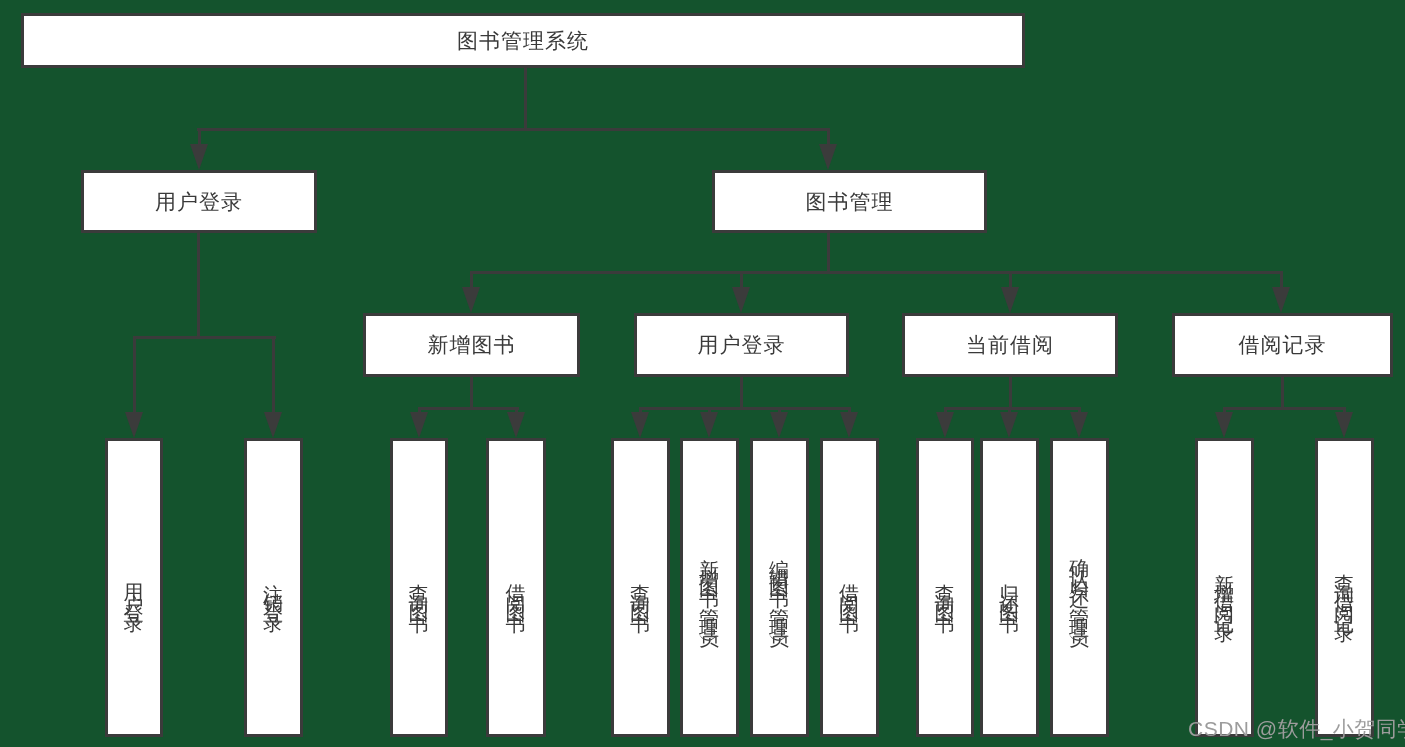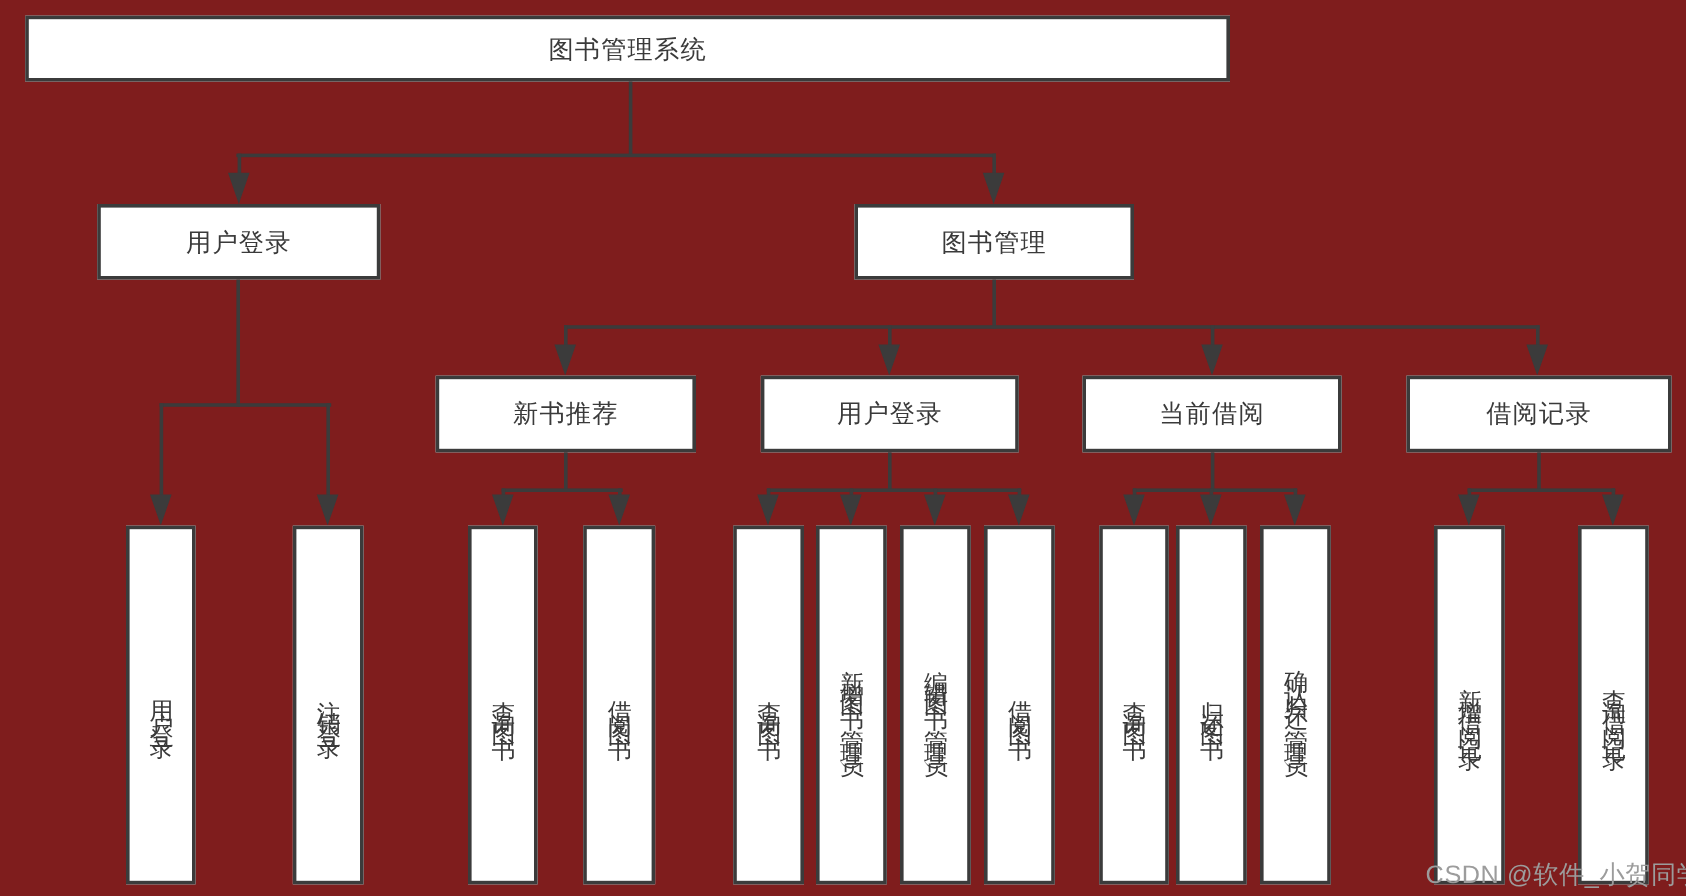--- a/index.html
+++ b/index.html
@@ -1,17 +1,17 @@
 <!DOCTYPE html>
 <html><head>
 <meta charset="utf-8">
 <style>
   html,body { margin:0; padding:0; background:#ffffff; }
   .stage {
-    position:relative; width:1405px; height:747px; background:#7f1d1d;
+    position:relative; width:1405px; height:747px; background:#14532d;
     font-family:"Liberation Sans","DejaVu Sans",sans-serif; overflow:hidden;
   }
   .box {
     position:absolute; box-sizing:border-box;
     border:3px solid #3b3b3b; background:#ffffff; color:#3a3a3a;
     display:flex; align-items:center; justify-content:center;
     font-size:21px; letter-spacing:1px; text-align:center;
   }
   .box.v {
     writing-mode:vertical-rl; text-orientation:mixed;
@@ -37,41 +37,41 @@
   <div class="box" style="left:21px;top:13px;width:1004px;height:55px">图书管理系统</div>
 
   <div class="vl" style="left:524px;top:68px;height:62px"></div>
   <div class="hl" style="left:197px;top:128px;width:633px"></div>
   <div class="vl" style="left:198px;top:128px;height:22px"></div>
   <div class="ah" style="left:190px;top:144px"></div>
   <div class="vl" style="left:827px;top:128px;height:22px"></div>
   <div class="ah" style="left:819px;top:144px"></div>
 
   <div class="box" style="left:81px;top:170px;width:236px;height:63px">用户登录</div>
-  <div class="box" style="left:712px;top:170px;width:233px;height:63px">图书管理</div>
+  <div class="box" style="left:712px;top:170px;width:275px;height:63px">图书管理</div>
 
   <div class="vl" style="left:197px;top:233px;height:106px"></div>
   <div class="hl" style="left:133px;top:336px;width:143px"></div>
   <div class="vl" style="left:133px;top:336px;height:82px"></div>
   <div class="ah" style="left:125px;top:412px"></div>
   <div class="vl" style="left:272px;top:336px;height:82px"></div>
   <div class="ah" style="left:264px;top:412px"></div>
 
   <div class="vl" style="left:827px;top:233px;height:41px"></div>
   <div class="hl" style="left:470px;top:271px;width:813px"></div>
   <div class="vl" style="left:470px;top:271px;height:22px"></div>
   <div class="ah" style="left:462px;top:287px"></div>
   <div class="vl" style="left:740px;top:271px;height:22px"></div>
   <div class="ah" style="left:732px;top:287px"></div>
   <div class="vl" style="left:1009px;top:271px;height:22px"></div>
   <div class="ah" style="left:1001px;top:287px"></div>
   <div class="vl" style="left:1280px;top:271px;height:22px"></div>
   <div class="ah" style="left:1272px;top:287px"></div>
 
-  <div class="box" style="left:363px;top:313px;width:217px;height:64px">新书推荐</div>
+  <div class="box" style="left:363px;top:313px;width:217px;height:64px">新增图书</div>
   <div class="box" style="left:634px;top:313px;width:215px;height:64px">用户登录</div>
   <div class="box" style="left:902px;top:313px;width:216px;height:64px">当前借阅</div>
   <div class="box" style="left:1172px;top:313px;width:221px;height:64px">借阅记录</div>
 
   <div class="vl" style="left:470px;top:377px;height:33px"></div>
   <div class="hl" style="left:418px;top:407px;width:101px"></div>
   <div class="vl" style="left:418px;top:407px;height:11px"></div>
   <div class="ah" style="left:410px;top:412px"></div>
   <div class="vl" style="left:515px;top:407px;height:11px"></div>
   <div class="ah" style="left:507px;top:412px"></div>

